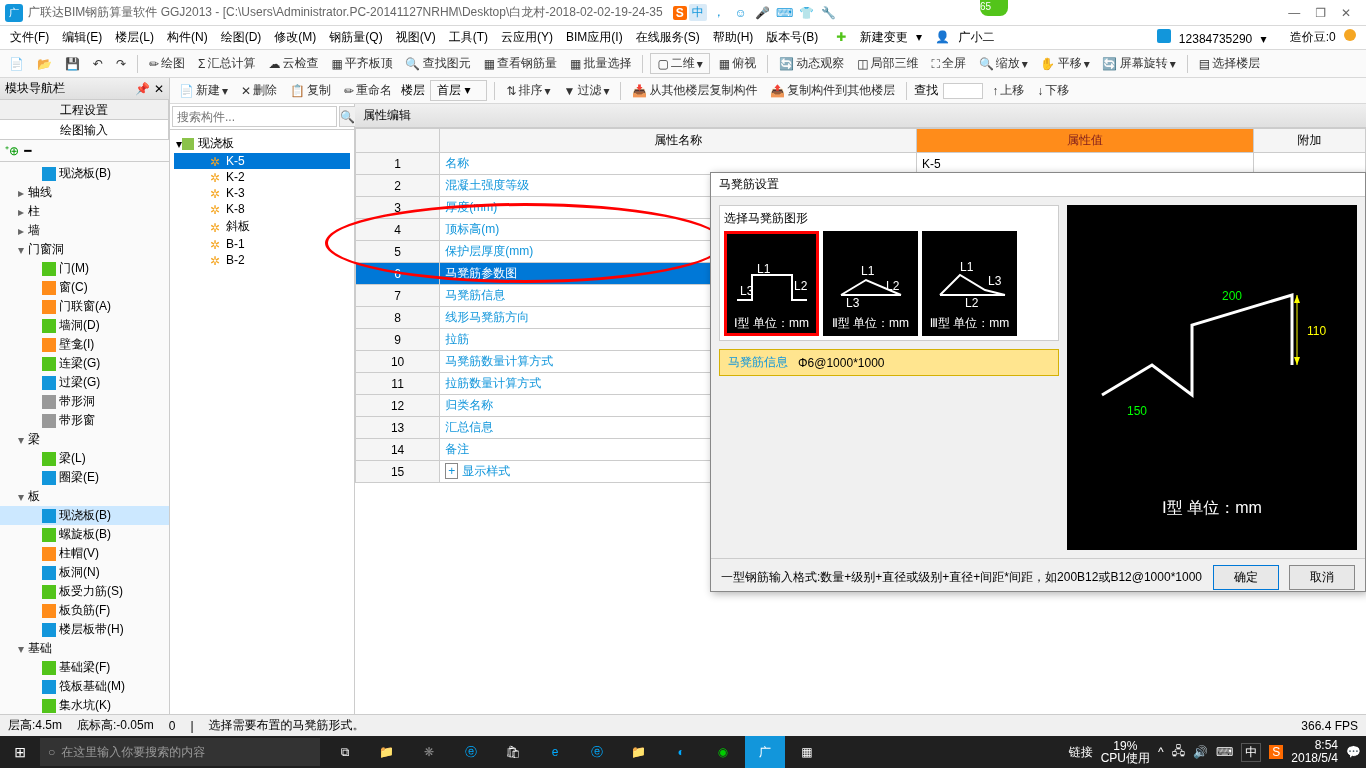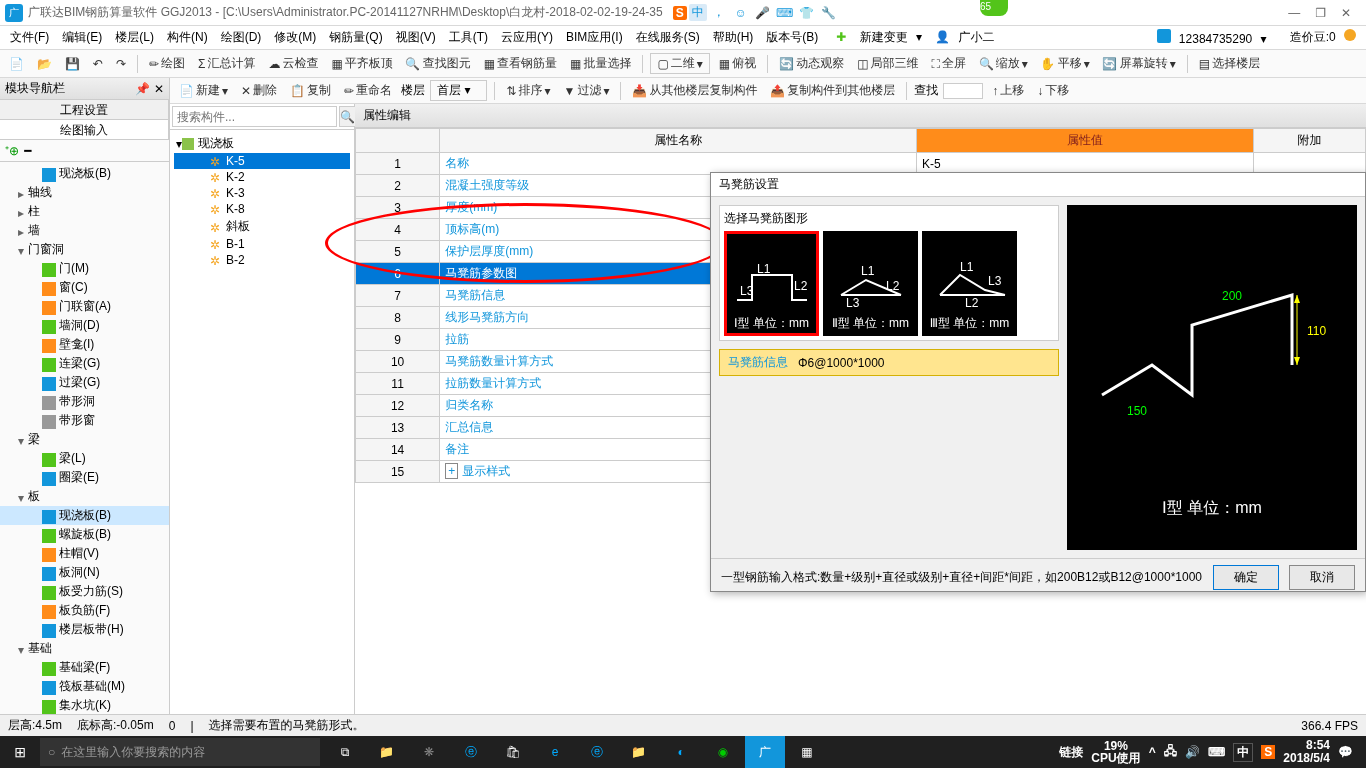--- a/index.html
+++ b/index.html
@@ -31,21 +31,21 @@
 .toolbar .sep { width: 1px; height: 18px; background: #ccc; margin: 0 2px; }
 
 
 .nav-panel { width: 170px; background: #fafafa; border-right: 1px solid #ccc; display: flex; flex-direction: column; }
 .nav-header { height: 22px; background: linear-gradient(#f0f0f0,#e0e0e0); border-bottom: 1px solid #ccc; display: flex; align-items: center; padding: 0 5px; justify-content: space-between; }
 .nav-tabs { height: 20px; display: flex; border-bottom: 1px solid #ccc; }
 .nav-tab { flex: 1; text-align: center; line-height: 20px; border-right: 1px solid #ccc; background: #f0f0f0; cursor: pointer; }
 .nav-tab.active { background: #fff; }
 .nav-toolbar { height: 22px; border-bottom: 1px solid #ccc; display: flex; align-items: center; padding: 0 5px; gap: 5px; }
 .nav-tree { flex: 1; overflow: auto; padding: 2px 0; }
-.tree-item { display: flex; align-items: flex-end; padding: 1px 5px; cursor: pointer; white-space: nowrap; }
+.tree-item { display: flex; align-items: center; padding: 1px 5px; cursor: pointer; white-space: nowrap; }
 .tree-item.selected { background: #cce8ff; }
 .tree-item .icon-sm { width: 14px; height: 14px; margin-right: 3px; display: inline-block; }
 .tree-indent-1 { padding-left: 18px; }
 .tree-indent-2 { padding-left: 32px; }
 .expand-arrow { width: 10px; display: inline-block; color: #666; }
 
 .nav-bottom-tabs div { height: 22px; text-align: center; line-height: 22px; border-top: 1px solid #ccc; background: #f0f0f0; cursor: pointer; }
 
 
 .comp-panel { width: 185px; background: #fff; border-right: 1px solid #ccc; display: flex; flex-direction: column; }
@@ -94,21 +94,21 @@
 
 .status-bar { position: absolute; bottom: 32px; left: 0; right: 0; height: 22px; background: #f0f0f0; border-top: 1px solid #ccc; display: flex; align-items: center; padding: 0 8px; gap: 15px; }
 .status-bar .right { margin-left: auto; }
 
 
 .taskbar { position: absolute; bottom: 0; left: 0; right: 0; height: 32px; background: #202020; display: flex; align-items: center; color: #fff; }
 .taskbar .start { width: 40px; text-align: center; font-size: 14px; }
 .taskbar .search-box { background: #333; height: 28px; width: 280px; display: flex; align-items: center; padding: 0 8px; color: #999; gap: 6px; }
 .taskbar .task-icons { display: flex; gap: 2px; margin-left: 5px; }
 .taskbar .task-icon { width: 40px; height: 32px; display: flex; align-items: center; justify-content: center; }
-.taskbar .tray { margin-left: auto; display: flex; align-items: center; gap: 8px; padding-right: 13px; font-size: 11px; font-weight: bold; }
+.taskbar .tray { margin-left: auto; display: flex; align-items: center; gap: 8px; padding-right: 5px; font-size: 11px; }
 .taskbar .clock { text-align: right; line-height: 13px; }
 
 .icon-blue { background: #1296db; }
 .icon-orange { background: #ff8c1a; }
 .icon-green { background: #52c41a; }
 .icon-generic { background: #999; }
 </style>
 </head>
 <body>
 

